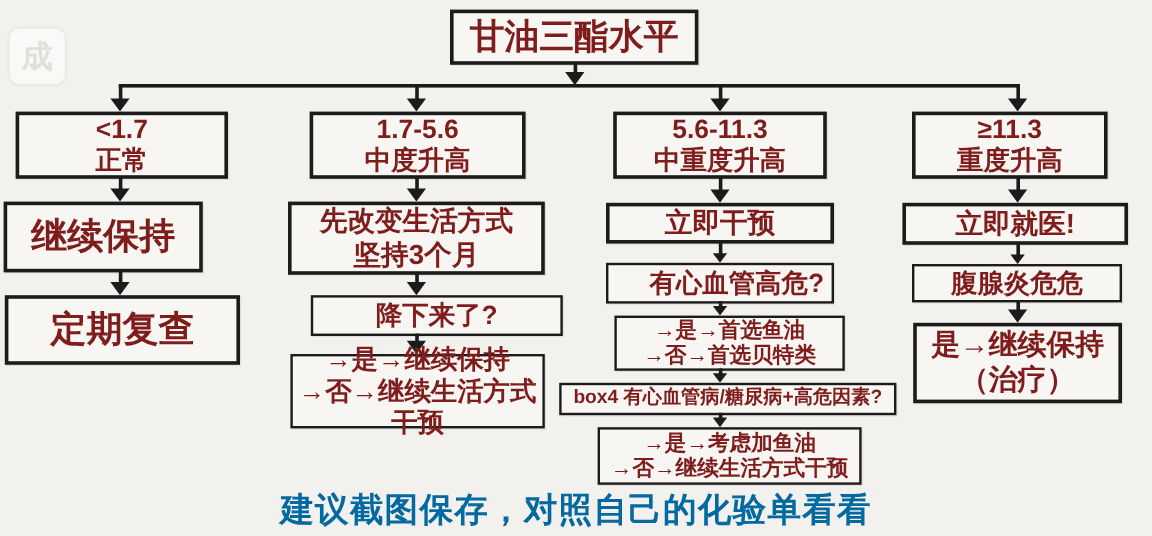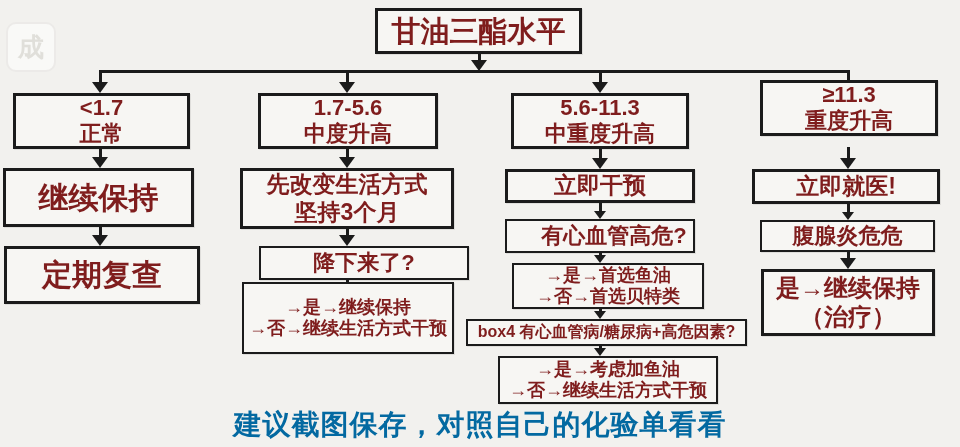--- a/index.html
+++ b/index.html
@@ -59,21 +59,21 @@
   <div class="varrow" style="left:92px;top:72px;height:21px;"></div>
   <div class="varrow" style="left:339px;top:72px;height:21px;"></div>
   <div class="varrow" style="left:592px;top:72px;height:21px;"></div>
   <div class="varrow" style="left:840px;top:72px;height:21px;"></div>
 
   <div class="box" style="left:13px;top:93px;width:177px;height:56px;font-size:22px;">
     <span>&lt;1.7</span>
     <span>正常</span>
   </div>
   <div class="varrow" style="left:92px;top:149px;height:19px;"></div>
-  <div class="box" style="left:3px;top:168px;width:191px;height:59px;font-size:30px;">
+  <div class="box" style="left:3px;top:168px;width:166px;height:59px;font-size:30px;">
     <span>继续保持</span>
   </div>
   <div class="varrow" style="left:92px;top:227px;height:19px;"></div>
   <div class="box" style="left:4px;top:246px;width:196px;height:58px;font-size:30px;">
     <span>定期复查</span>
   </div>
 
   <div class="box" style="left:258px;top:93px;width:180px;height:56px;font-size:22px;">
     <span>1.7-5.6</span>
     <span>中度升高</span>
@@ -81,21 +81,21 @@
   <div class="varrow" style="left:339px;top:149px;height:19px;"></div>
   <div class="box" style="left:240px;top:168px;width:214px;height:61px;font-size:23px;">
     <span>先改变生活方式</span>
     <span>坚持3个月</span>
   </div>
   <div class="varrow" style="left:339px;top:229px;height:17px;"></div>
   <div class="box thin" style="left:259px;top:246px;width:210px;height:34px;font-size:22px;">
     <span>降下来了?</span>
   </div>
   <div class="varrow" style="left:339px;top:280px;height:15px;"></div>
-  <div class="box thin" style="left:242px;top:282px;width:212px;height:72px;font-size:18px;">
+  <div class="box thin" style="left:242px;top:295px;width:212px;height:62px;font-size:22px;">
     <span>→是→继续保持</span>
     <span>→否→继续生活方式干预</span>
   </div>
 
   <div class="box" style="left:511px;top:93px;width:178px;height:56px;font-size:22px;">
     <span>5.6-11.3</span>
     <span>中重度升高</span>
   </div>
   <div class="varrow" style="left:592px;top:149px;height:20px;"></div>
   <div class="box" style="left:505px;top:169px;width:190px;height:34px;font-size:23px;">
@@ -113,21 +113,21 @@
   <div class="varrow small" style="left:592px;top:309px;height:10px;"></div>
   <div class="box thin" style="left:466px;top:319px;width:281px;height:27px;font-size:16px;white-space:nowrap;">
     <span>box4  有心血管病/糖尿病+高危因素?</span>
   </div>
   <div class="varrow small" style="left:592px;top:346px;height:10px;"></div>
   <div class="box thin" style="left:498px;top:356px;width:220px;height:48px;font-size:18px;">
     <span>→是→考虑加鱼油</span>
     <span>→否→继续生活方式干预</span>
   </div>
 
-  <div class="box" style="left:760px;top:80px;width:178px;height:56px;font-size:22px;">
+  <div class="box" style="left:760px;top:93px;width:163px;height:56px;font-size:22px;">
     <span>≥11.3</span>
     <span>重度升高</span>
   </div>
   <div class="varrow" style="left:840px;top:149px;height:20px;"></div>
   <div class="box" style="left:752px;top:169px;width:188px;height:35px;font-size:23px;">
     <span>立即就医!</span>
   </div>
   <div class="varrow small" style="left:840px;top:204px;height:16px;"></div>
   <div class="box thin" style="left:760px;top:220px;width:175px;height:32px;font-size:22px;">
     <span>腹腺炎危危</span>

